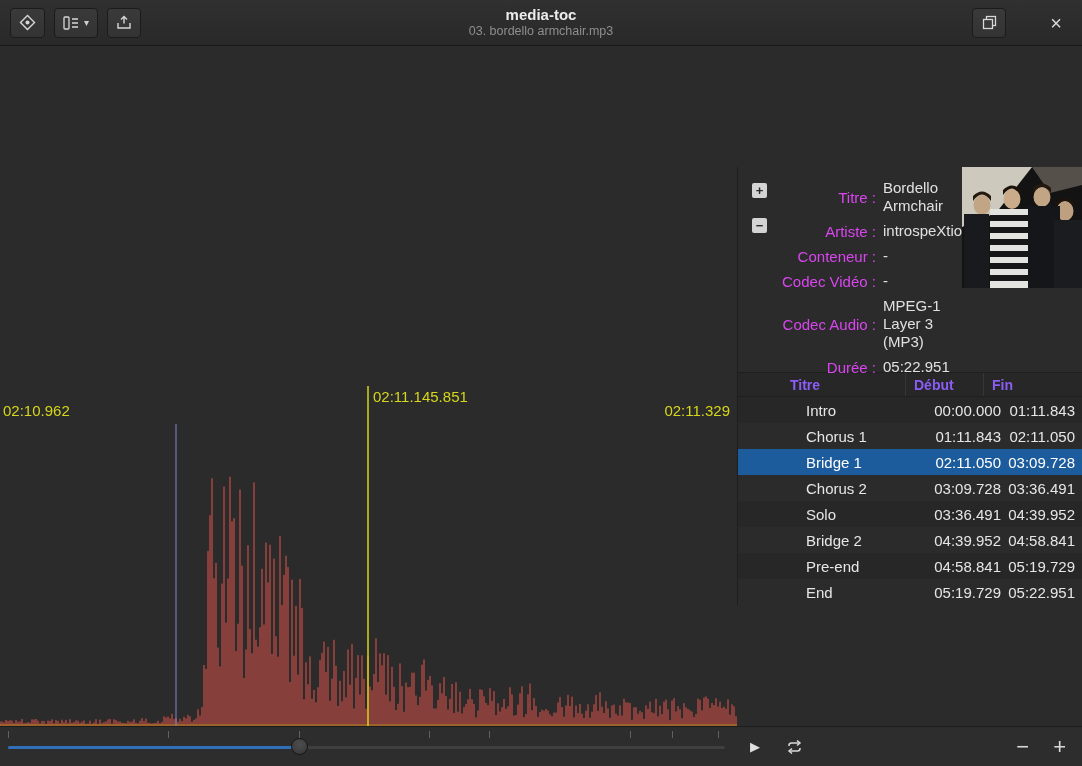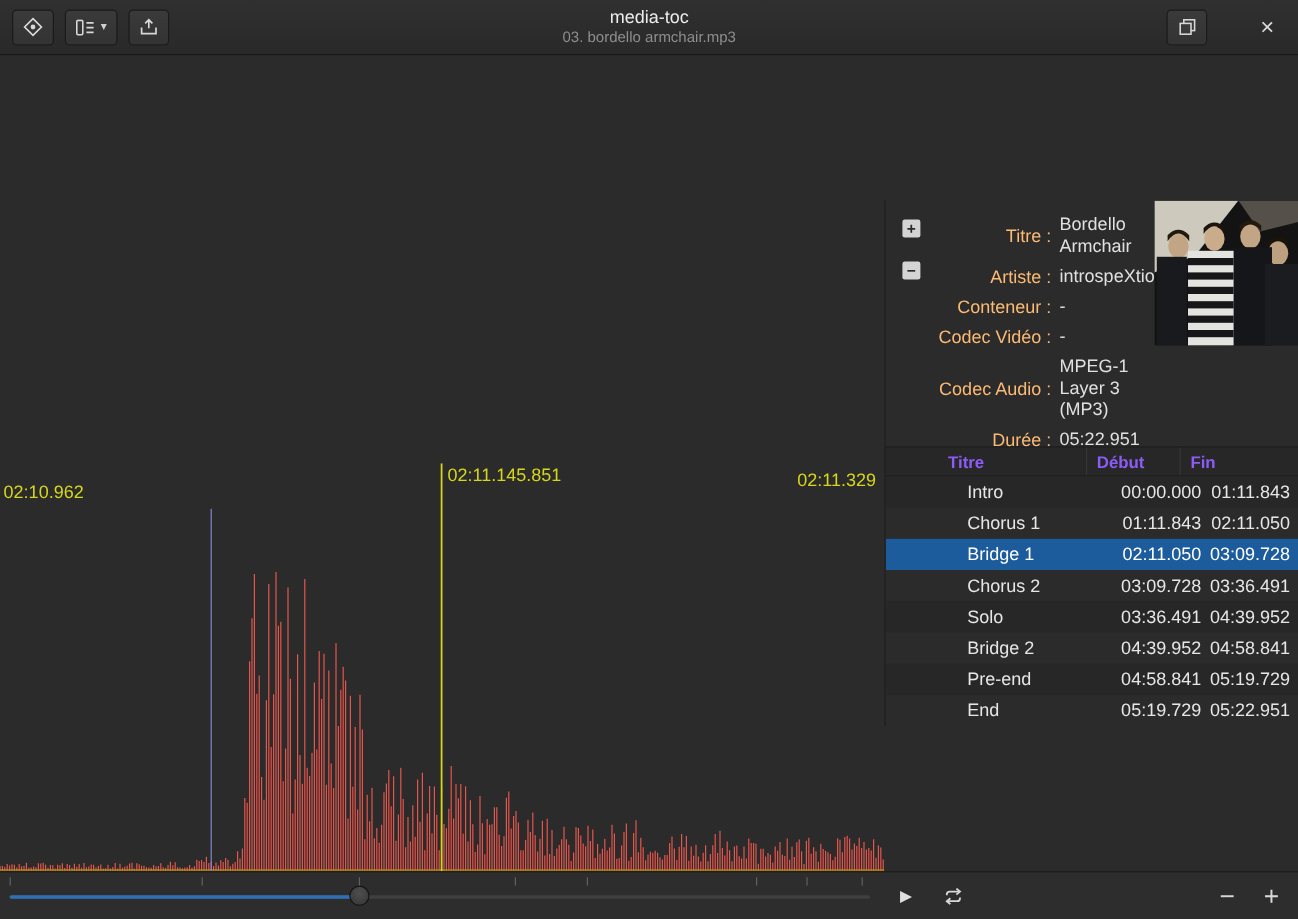--- a/index.html
+++ b/index.html
@@ -5,45 +5,45 @@
   *{box-sizing:border-box;margin:0;padding:0;}
   html,body{width:1082px;height:766px;background:#2b2b2b;font-family:"Liberation Sans",sans-serif;overflow:hidden;position:relative;color:#e0e0e0;}
   button{font-family:inherit;background:none;border:none;color:inherit;cursor:pointer;}
 
   
   .header{position:absolute;top:0;left:0;right:0;height:46px;background:linear-gradient(#303030,#292929);border-bottom:1px solid #191919;display:flex;align-items:center;z-index:5;}
   .h-left{display:flex;align-items:center;gap:9px;padding-left:10px;}
   .hbtn{height:30px;min-width:34px;border:1px solid #1b1b1b;border-radius:4px;background:linear-gradient(#3a3a3a,#333);display:flex;align-items:center;justify-content:center;color:#d8d8d8;gap:5px;padding:0 8px;}
   .caret{font-size:10px;color:#cfcfcf;line-height:1;}
   .h-title{position:absolute;left:0;right:0;top:6px;text-align:center;pointer-events:none;}
-  .t1{font-size:15px;font-weight:normal;color:#ececec;line-height:17px;}
+  .t1{font-size:15px;font-weight:bold;color:#ececec;line-height:17px;}
   .t2{font-size:12.5px;color:#8e8e8e;line-height:15px;margin-top:1px;}
   .h-right{margin-left:auto;display:flex;align-items:center;padding-right:12px;gap:36px;}
   .close-btn{font-size:20px;color:#d8d8d8;width:28px;line-height:1;}
 
   
   .main{position:absolute;top:46px;left:0;right:0;bottom:40px;display:flex;align-items:center;}
   .wave-pane{width:737px;flex:none;position:relative;background:#191919;}
   .wave-svg{position:absolute;left:0;top:0;}
   .time{position:absolute;font-size:15px;color:#d6d61a;}
   .tl{left:3px;top:16px;}
   .tc{left:373px;top:2px;}
-  .tr{right:7px;top:6px;}
+  .tr{right:7px;top:16px;}
   .wlabel{position:absolute;top:657px;font-size:15px;color:#5294e2;}
   .l0{left:112px;} .l1{left:181px;}
 
   .side-pane{flex:1;background:#2b2b2b;border-left:1px solid #1e1e1e;display:flex;flex-direction:column;overflow:hidden;}
 
   
   .info-area{position:relative;height:205px;flex:none;padding-top:12px;}
   .mini{position:absolute;left:14px;width:15px;height:15px;background:#d4d4d4;color:#2a2a2a;border-radius:2px;font-size:13px;line-height:14px;text-align:center;padding:0;font-weight:bold;}
   .mini.add{top:16px;} .mini.remove{top:51px;}
   .art{position:absolute;right:0;top:0;}
   .info-grid{margin-left:36px;display:grid;grid-template-columns:102px 92px;column-gap:7px;row-gap:7px;align-items:center;font-size:15px;}
-  .ilabel{text-align:right;white-space:nowrap;color:#fdba74;}
+  .ilabel{text-align:right;white-space:nowrap;color:#d946ef;}
   .ivalue{white-space:pre-line;line-height:18px;color:#e0e0e0;}
 
   
   .thead{display:flex;height:25px;background:#272727;border-top:1px solid #1f1f1f;border-bottom:1px solid #1f1f1f;align-items:stretch;font-size:14px;font-weight:bold;color:#8b5cf6;flex:none;}
   .th-title{flex:1;padding-left:52px;display:flex;align-items:center;}
   .th-start{width:78px;padding-left:8px;border-left:1px solid #363636;display:flex;align-items:center;}
   .th-end{width:99px;padding-left:8px;border-left:1px solid #363636;display:flex;align-items:center;}
   .tbody{flex:1;background:#272727;overflow:hidden;}
   .t-row{display:flex;height:26px;align-items:center;font-size:15px;color:#e6e6e6;}
   .t-row:nth-child(even){background:#2b2b2b;}

